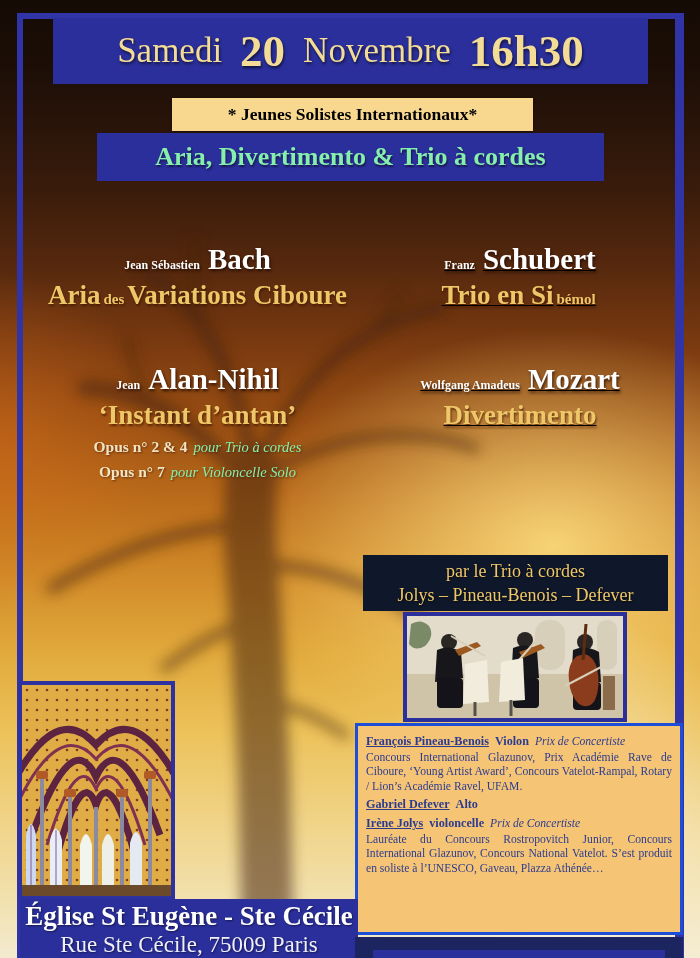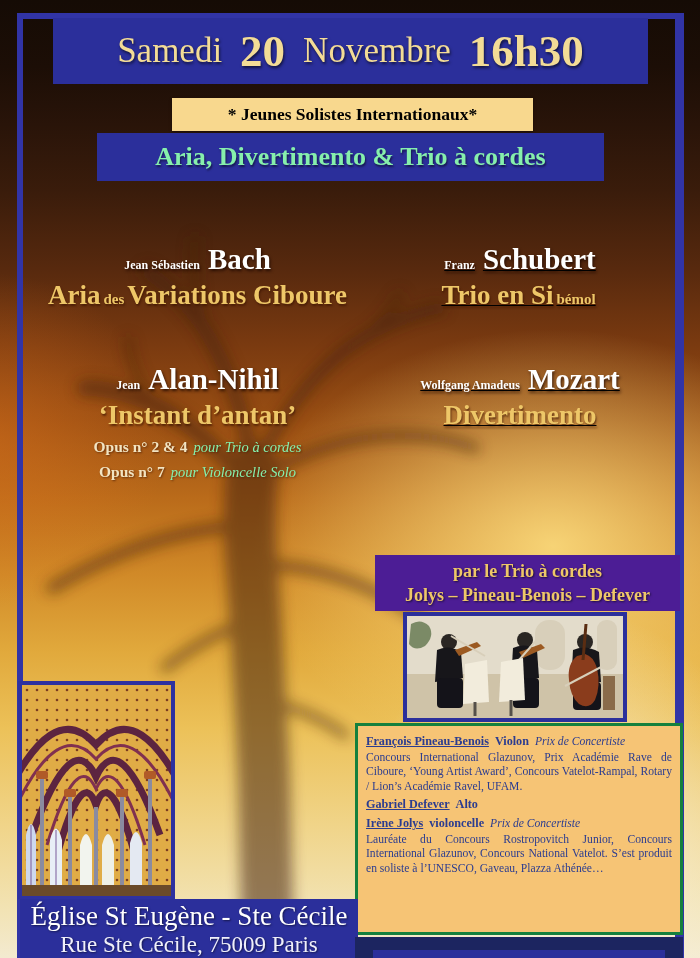--- a/index.html
+++ b/index.html
@@ -34,40 +34,40 @@
   .col-r{left:370px;width:300px;text-decoration:underline;}
   .name-line{color:#ffffff;font-weight:bold;text-shadow:1px 2px 3px rgba(30,8,0,0.85);white-space:nowrap;}
   .name-sm{font-size:12px;}
   .name-lg{font-size:29px;margin-left:8px;}
   .work-line{color:#eec768;font-weight:bold;text-shadow:1px 2px 2px rgba(60,20,0,0.65);white-space:nowrap;margin-top:4px;}
   .work-lg{font-size:27px;}
   .work-sm{font-size:15px;margin:0 3px;}
   .opus-line{color:#f2e4c2;text-shadow:1px 1px 2px rgba(60,20,0,0.6);margin-top:7px;white-space:nowrap;}
   .opus-b{font-weight:bold;font-size:15.5px;}
   .opus-i{font-style:italic;font-size:14.5px;margin-left:6px;color:#86efac;text-align:right;}
-  .trio-box{left:363px;top:555px;width:305px;height:56px;background:#4c1d95;
+  .trio-box{left:363px;top:555px;width:305px;height:56px;background:#0f172a;
          display:flex;flex-direction:column;align-items:center;justify-content:center;
-         color:#eec768;font-weight:bold;font-size:18px;line-height:1.35;
-         text-shadow:1px 1px 2px rgba(0,0,0,0.6);white-space:nowrap;margin-left:12px;}
+         color:#eec768;font-weight:normal;font-size:18px;line-height:1.35;
+         text-shadow:1px 1px 2px rgba(0,0,0,0.6);white-space:nowrap;}
   .trio-photo{left:403px;top:612px;width:224px;height:110px;background:#ddd3c0;
          border:4px solid #2b2f9b;}
   .bio-box{left:355px;top:723px;width:328px;height:212px;background:#f6c475;
-         border:3px solid #15803d;padding:5px 8px 4px 8px;color:#2b3c90;
+         border:3px solid #1d4ed8;padding:5px 8px 4px 8px;color:#2b3c90;
          font-size:11.6px;line-height:1.26;text-align:justify;}
   .bio-h{margin-top:3px;white-space:nowrap;}
   .bio-name{font-weight:bold;text-decoration:underline;font-size:12.2px;}
   .bio-instr{font-weight:bold;font-size:12.2px;margin-left:6px;}
   .bio-award{font-style:italic;margin-left:6px;}
   .bio-p{margin:1px 0 3px 0;}
   .church-photo{left:18px;top:681px;width:157px;height:218px;background:#d9a23c;
          border:4px solid #2e31a0;border-bottom-width:3px;}
   .venue-box{left:20px;top:899px;width:338px;height:60px;background:#2b2f9b;
          display:flex;flex-direction:column;align-items:center;justify-content:flex-start;
          color:#ffffff;text-shadow:1px 1px 2px rgba(0,0,0,0.5);padding-top:3px;white-space:nowrap;}
-  .venue-name{font-weight:normal;font-size:27px;line-height:1.1;}
+  .venue-name{font-weight:bold;font-size:27px;line-height:1.1;}
   .venue-addr{font-size:23px;line-height:1.15;color:#f0f0fa;}
   .br-outer{left:355px;top:937px;width:328px;height:21px;background:#1c2560;}
   .br-inner{left:373px;top:950px;width:292px;height:8px;background:#2b2f9b;}
   svg{display:block;}
 </style>
 </head>
 <body>
 
 <div class="poster">
   <div class="bg"></div>

